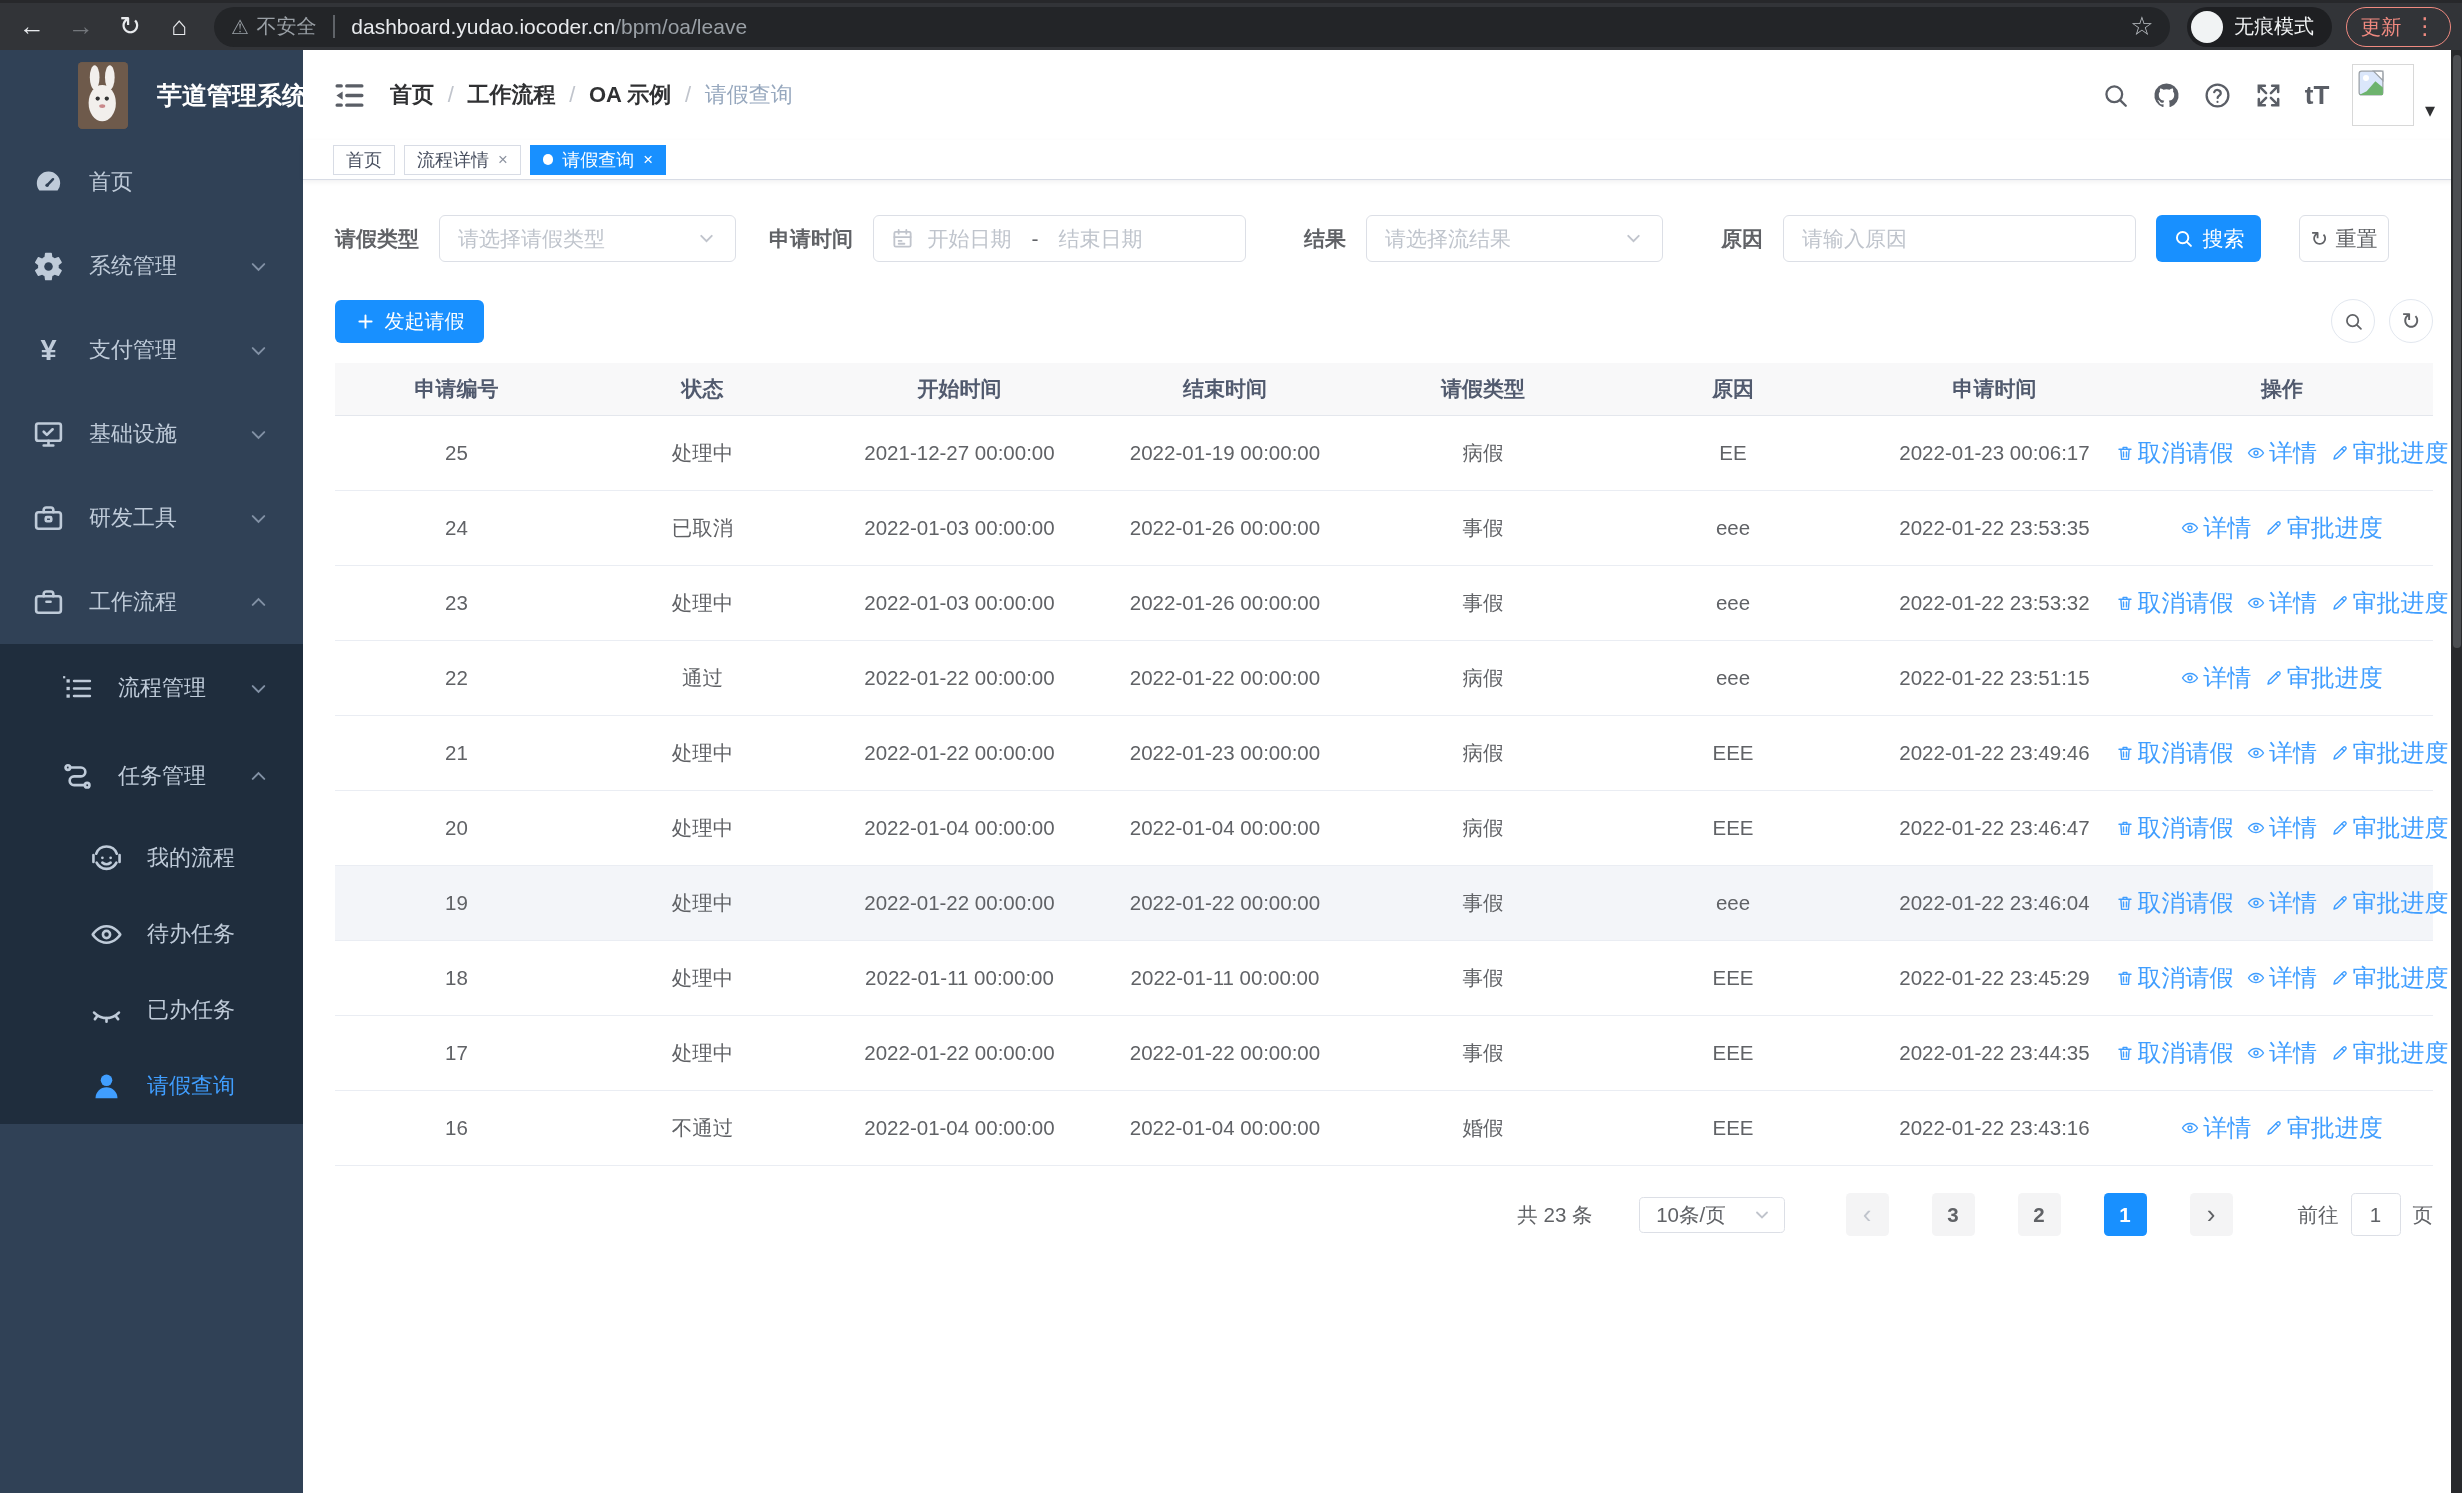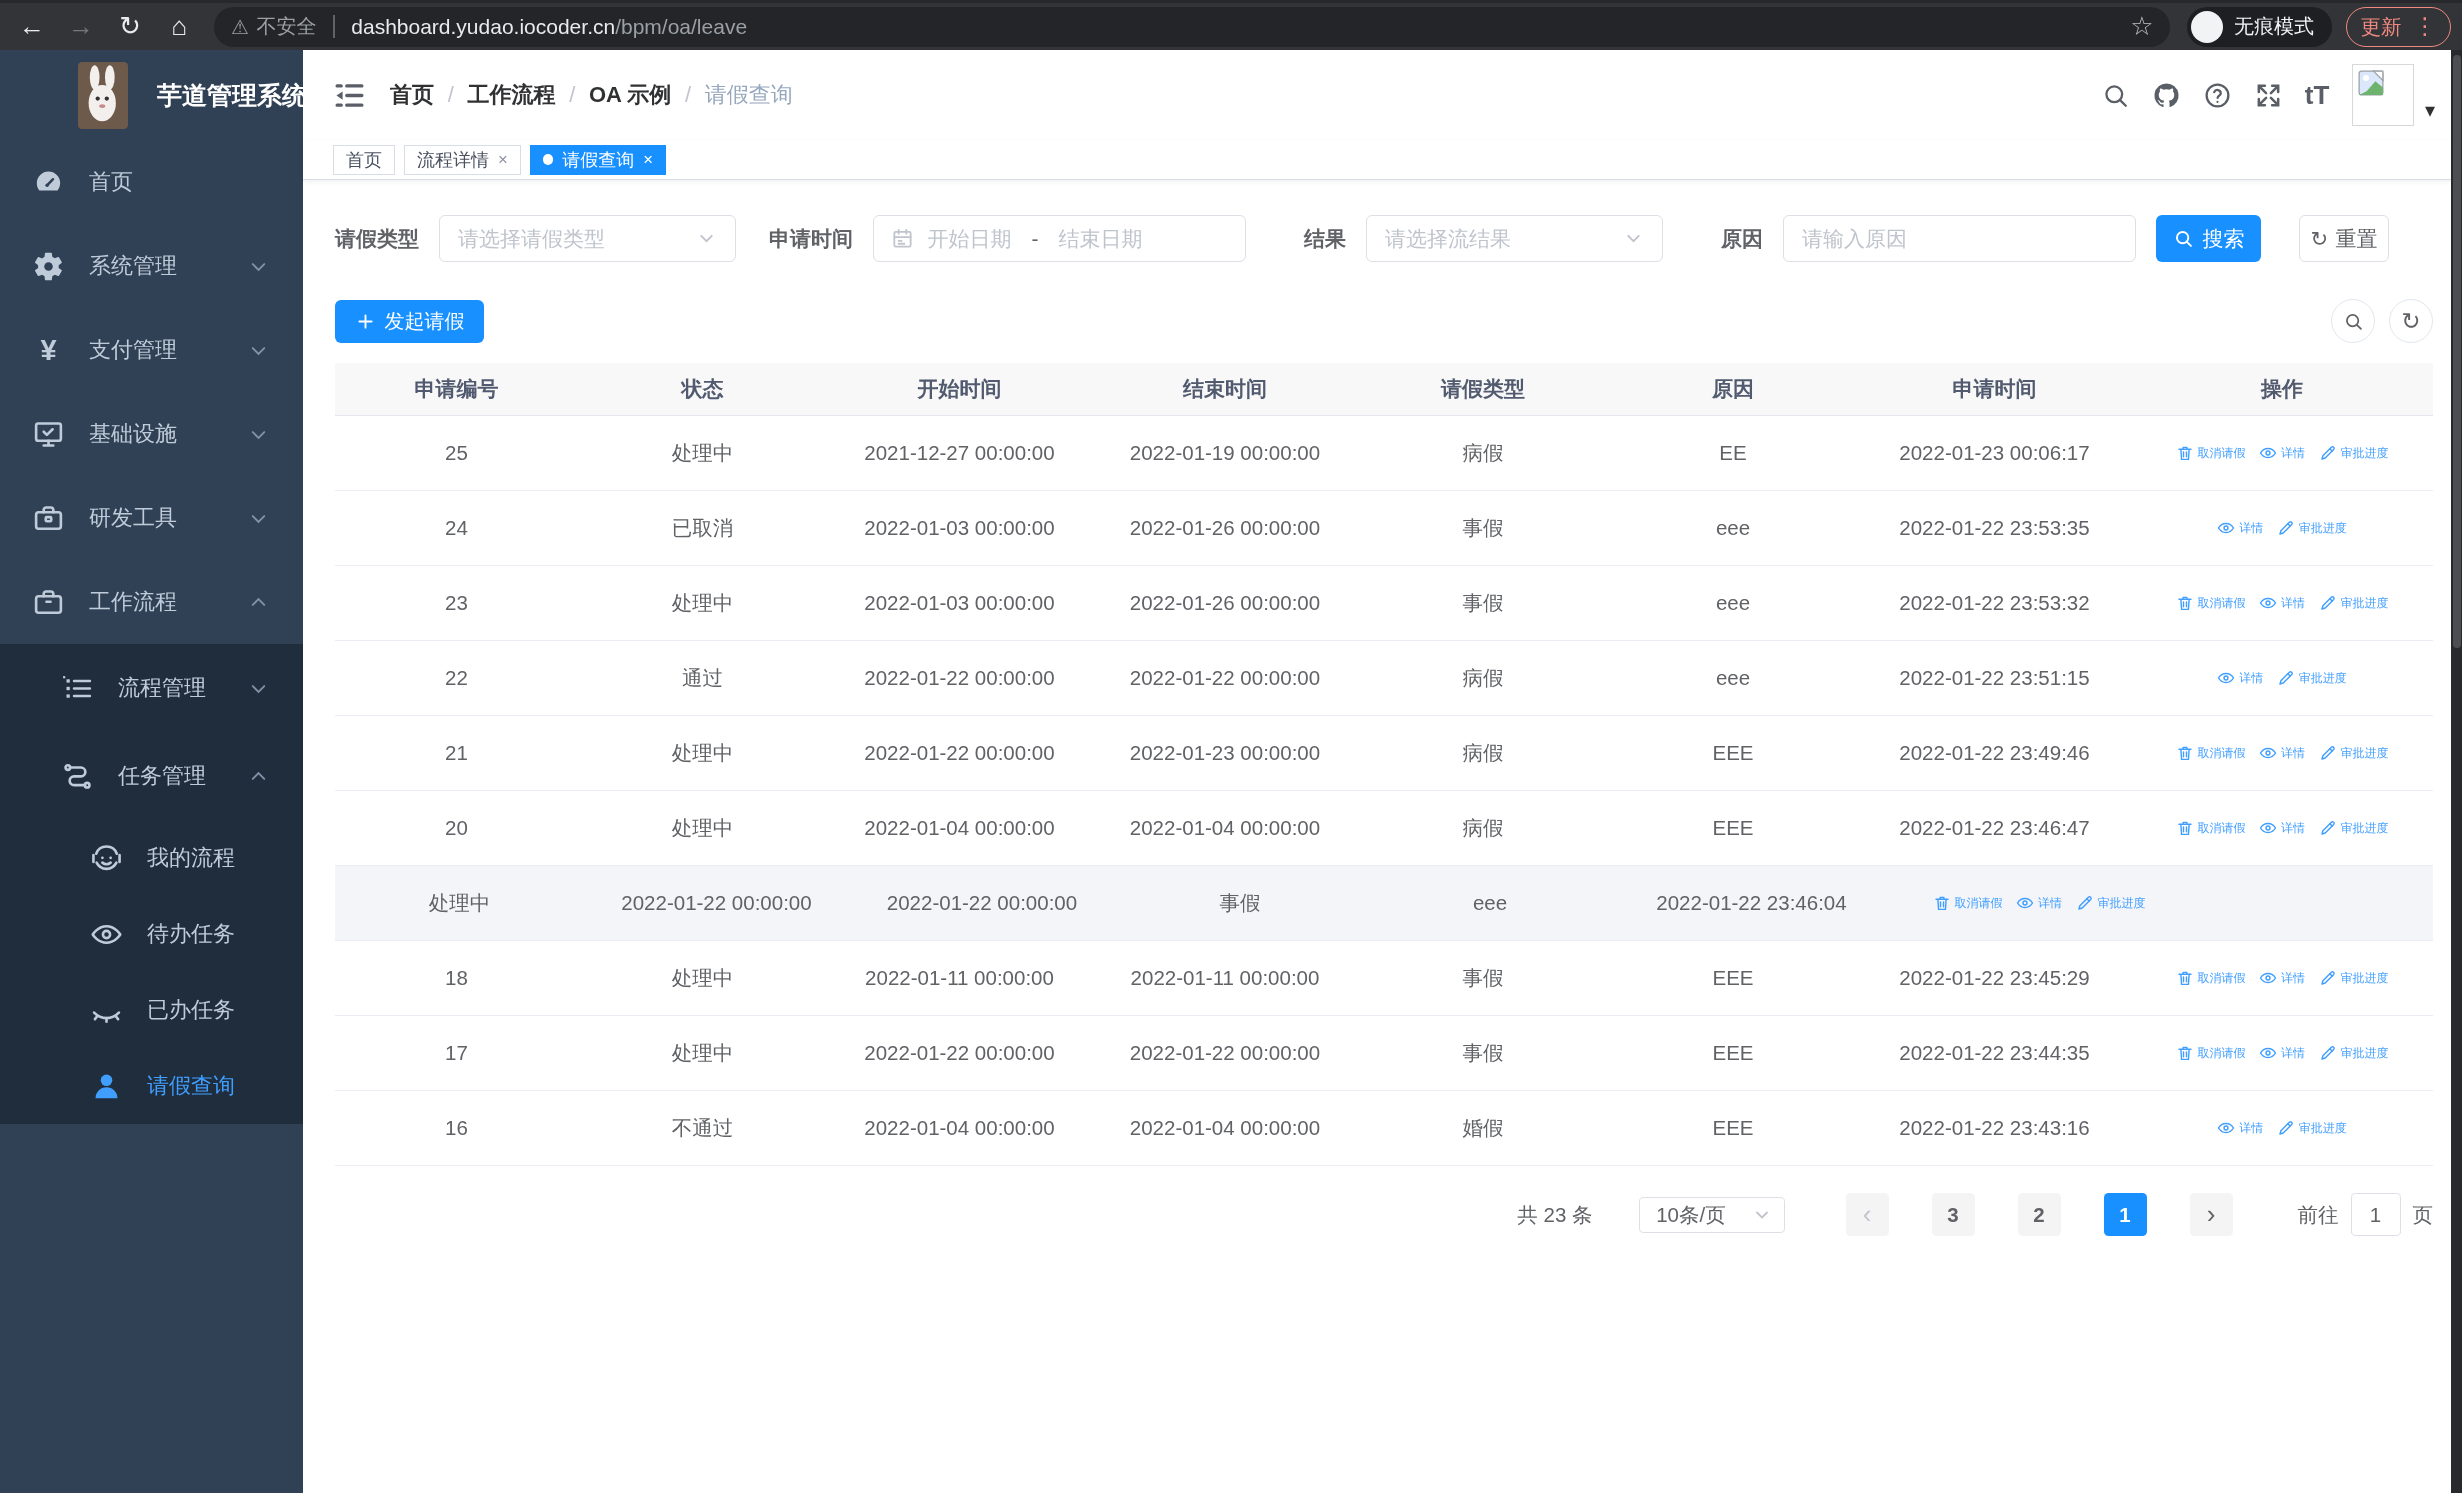--- a/index.html
+++ b/index.html
@@ -105,21 +105,21 @@
 
   
   .table { margin-top:20px; }
   .t-head { display:flex; height:53px; background:#f8f8f9; border-bottom:1.5px solid #e4e7ed; }
   .t-head .t-cell { font-weight:bold; color:#515a6e; font-size:21px; }
   .t-cell { display:flex; align-items:center; justify-content:center; white-space:nowrap; padding:0 6px; }
   .t-row { display:flex; height:75px; border-bottom:1.5px solid #eaedf3; background:#fff; }
   .t-row.hl { background:#f3f5f9; }
   .t-row .t-cell { color:#606266; font-size:20.5px; }
   .c0{width:243px;} .c1{width:249px;} .c2{width:265px;} .c3{width:266px;} .c4{width:250px;} .c5{width:250px;} .c6{width:273px;} .c7{width:302px;}
-  .action-link { color:#409eff; font-size:12px; display:inline-flex; align-items:center; cursor:pointer; white-space:nowrap; }
+  .action-link { color:#409eff; font-size:24px; display:inline-flex; align-items:center; cursor:pointer; white-space:nowrap; }
   .action-link + .action-link { margin-left:13.7px; }
   .action-link .a-icon { width:18px; height:18px; margin-right:3.8px; }
 
   
   .pagination { display:flex; align-items:center; justify-content:flex-end; margin-top:27px; color:#606266; font-size:20.5px;gap:28px; }
   .pg-total { margin-right:18px; white-space:nowrap; }
   .pg-size { width:146px; height:36px; border:1.5px solid #dcdfe6; border-radius:4.6px; display:flex; align-items:center; padding:0 12px 0 16.7px; cursor:pointer; }
   .pg-size .sel-arrow { margin-left:auto; width:20px; height:20px; color:#c0c4cc; }
   .pg-btn { min-width:43px; height:43px; border-radius:4.6px; background:#f4f4f5; display:flex; align-items:center; justify-content:center; margin-left:15px; font-weight:bold; color:#606266; cursor:pointer; }
   .pg-btn.arrow { font-size:26px; font-weight:normal; }
@@ -693,20 +693,21 @@
                     <svg viewBox="0 0 24 24" fill="none" stroke="currentColor" stroke-width="1.9" stroke-linecap="round" stroke-linejoin="round">
                       <path d="M4 20l1.2-4.4L16.5 4.3a2.2 2.2 0 0 1 3.1 3.1L8.3 18.7 4 20z"></path>
                       <path d="M14.5 6.3l3.1 3.1"></path>
                     </svg>
                   </span>
                   <span>审批进度</span>
                 </span>
               </div>
             </div>
             <div class="t-row hl">
+              <div class="t-cell c0">19</div>
               <div class="t-cell c1">处理中</div>
               <div class="t-cell c2">2022-01-22 00:00:00</div>
               <div class="t-cell c3">2022-01-22 00:00:00</div>
               <div class="t-cell c4">事假</div>
               <div class="t-cell c5">eee</div>
               <div class="t-cell c6">2022-01-22 23:46:04</div>
               <div class="t-cell c7">
                 <span class="action-link">
                   <span class="a-icon">
                     <svg viewBox="0 0 24 24" fill="none" stroke="currentColor" stroke-width="1.9" stroke-linecap="round" stroke-linejoin="round">

